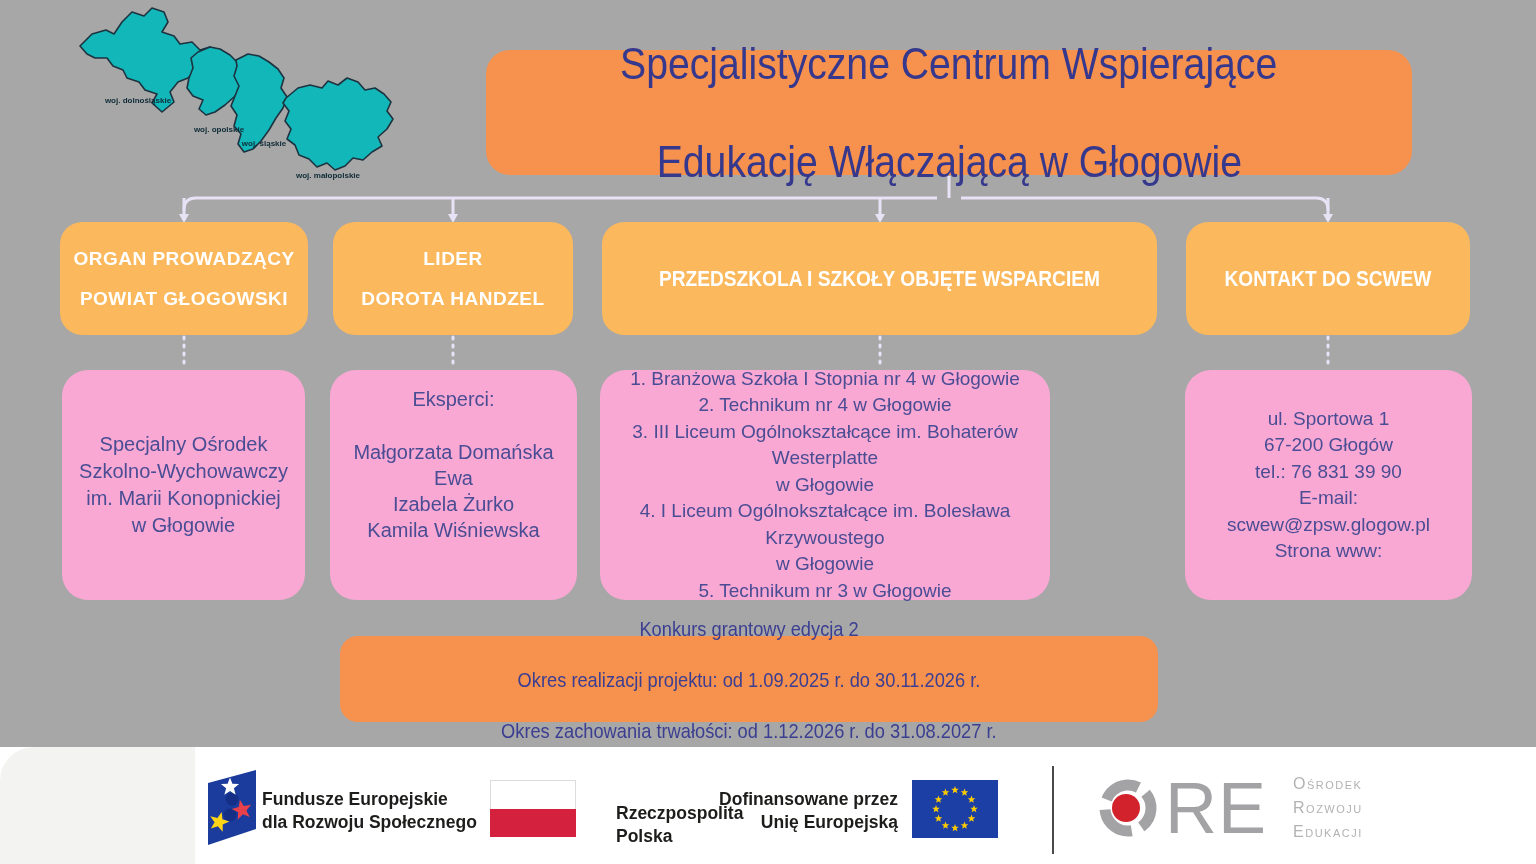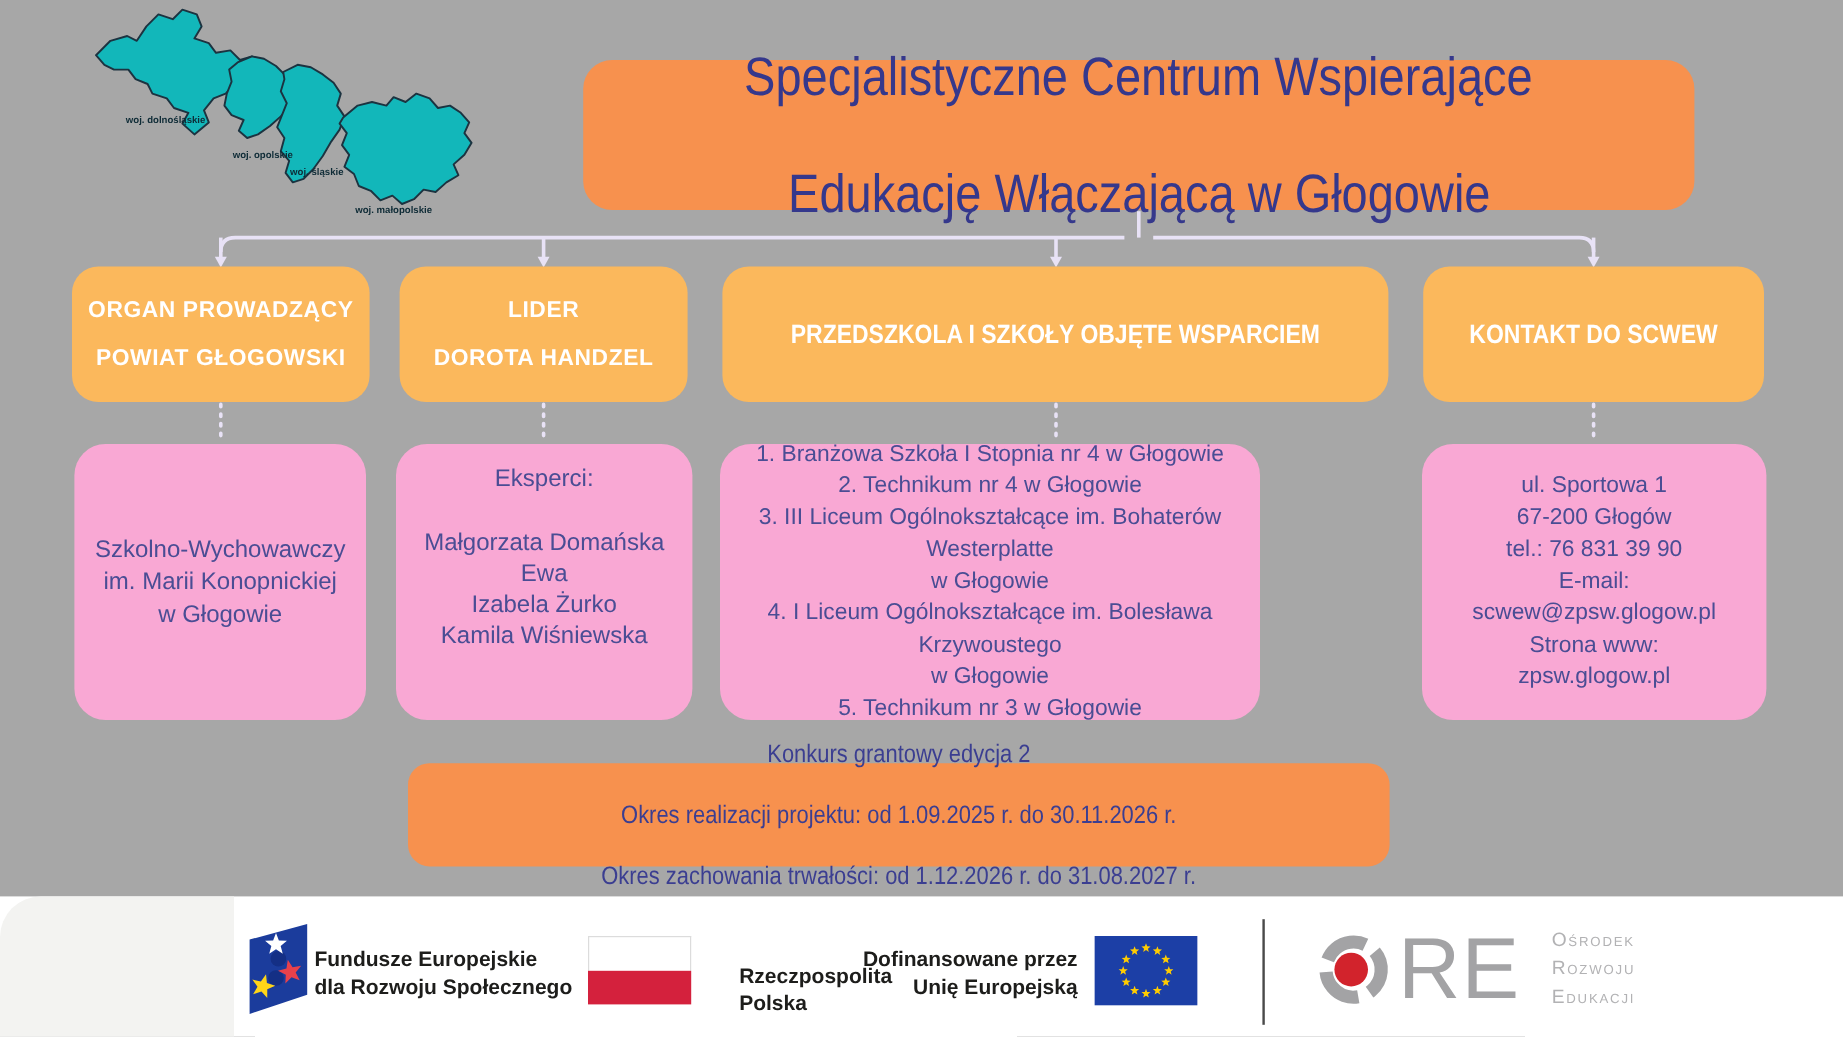--- a/index.html
+++ b/index.html
@@ -120,20 +120,21 @@
   </div>
   <div class="abs hbox hb3">
     <span class="cond">PRZEDSZKOLA I SZKOŁY OBJĘTE WSPARCIEM</span>
   </div>
   <div class="abs hbox hb4">
     <span class="cond">KONTAKT DO SCWEW</span>
   </div>
 
   <div class="abs cbox cb1">
     <div>
+      <span class="ln">Specjalny Ośrodek</span>
       <span class="ln">Szkolno-Wychowawczy</span>
       <span class="ln">im. Marii Konopnickiej</span>
       <span class="ln">w Głogowie</span>
     </div>
   </div>
 
   <div class="abs cbox cb2">
     <span class="ln">Eksperci:</span>
     <div class="names">
       <span class="ln">Małgorzata Domańska</span>
@@ -156,21 +157,20 @@
   </div>
 
   <div class="abs cbox cb4">
     <div>
       <span class="ln">ul. Sportowa 1</span>
       <span class="ln">67-200 Głogów</span>
       <span class="ln">tel.: 76 831 39 90</span>
       <span class="ln">E-mail:</span>
       <span class="ln">scwew@zpsw.glogow.pl</span>
       <span class="ln">Strona www:</span>
-      <span class="ln">zpsw.glogow.pl</span>
     </div>
   </div>
 
   <div class="abs grant">
     <span class="cond">Konkurs grantowy edycja 2</span>
     <span class="cond">Okres realizacji projektu: od 1.09.2025 r. do 30.11.2026 r.</span>
     <span class="cond">Okres zachowania trwałości: od 1.12.2026 r. do 31.08.2027 r.</span>
   </div>
 
   <div class="abs footer"></div>

